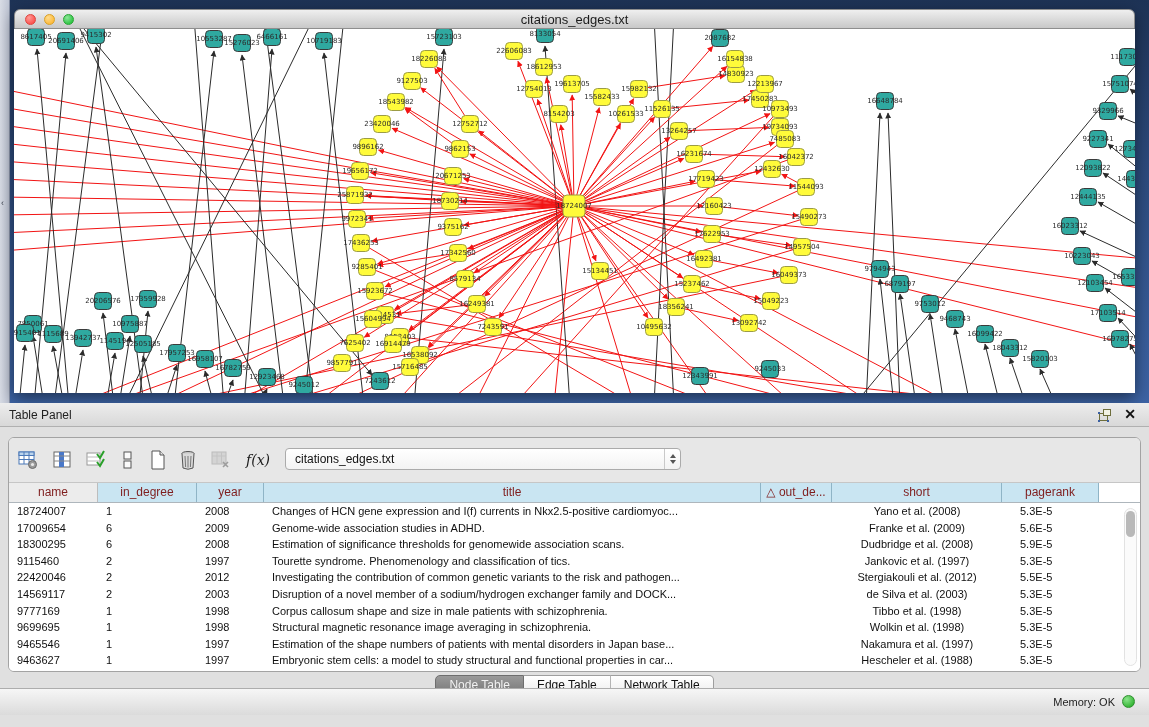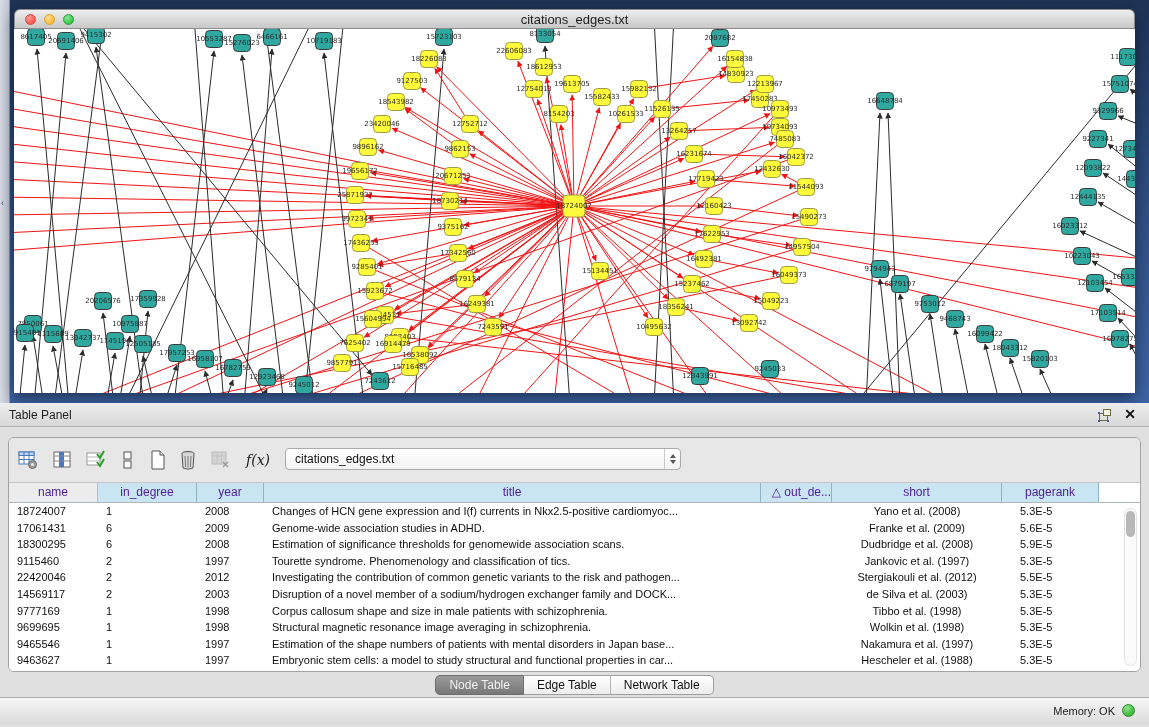--- a/index.html
+++ b/index.html
@@ -44,42 +44,42 @@
     background:linear-gradient(#FFFFFF,#F3F3F3);border:1px solid #ABABAB;border-radius:4px;
     font-size:12px;line-height:20px;padding-left:9px;color:#111;}
   .stepper{position:absolute;right:0;top:0;width:16px;height:20px;border-left:1px solid #C9C9C9;
     display:flex;flex-direction:column;align-items:center;justify-content:center;}
   .t-up{width:0;height:0;border-left:3px solid transparent;border-right:3px solid transparent;border-bottom:4px solid #555;margin-bottom:2px;}
   .t-dn{width:0;height:0;border-left:3px solid transparent;border-right:3px solid transparent;border-top:4px solid #555;}
 
   .tbl{position:absolute;top:44px;left:0;right:0;bottom:0;background:#FFF;}
   .thead{display:flex;height:21px;background:#FFF;border-bottom:1px solid #AEB6BC;border-top:1px solid #C6C6C6;}
   .th{background:#C9E5F2;border-right:1px solid #8FB4C6;font-size:12px;text-align:center;
-      line-height:19px;color:#4c1d95;white-space:nowrap;overflow:hidden;}
+      line-height:19px;color:#7f1d1d;white-space:nowrap;overflow:hidden;}
   .th.c0{background:#ECECEC;border-right:1px solid #BDBDBD;}
   .c0{width:89px;} .c1{width:99px;} .c2{width:67px;} .c3{width:497px;}
-  .c4{width:71px;text-align:right;} .c5{width:170px;} .c6{width:97px;}
+  .c4{width:71px;} .c5{width:170px;} .c6{width:97px;}
   .tr{display:flex;height:16.6px;font-size:11px;line-height:16.6px;color:#101010;}
   .td{padding-left:8px;white-space:nowrap;overflow:hidden;}
   .td.c5{text-align:center;padding-left:0;}
   .td.c6{padding-left:18px;}
   .td.c4{padding-left:6px;margin-top:20px;}
   .vscroll{position:absolute;right:3px;top:26px;width:13px;bottom:5px;background:#FBFBFB;
     border:1px solid #E2E2E2;border-radius:7px;}
   .vthumb{position:absolute;top:2px;left:1px;width:9px;height:26px;background:#B9B9B9;border-radius:6px;}
 
   .tabs{position:absolute;left:0;right:0;top:272px;display:flex;justify-content:center;text-align:center;}
   .seg{height:20px;line-height:18px;font-size:12px;padding:0 13px;color:#111;
     background:linear-gradient(#FFFFFF,#EDEDED);border-top:1px solid #9E9E9E;
     border-bottom:1px solid #9E9E9E;border-right:1px solid #B4B4B4;}
   .seg:first-child{border-left:1px solid #9E9E9E;border-radius:5px 0 0 5px;}
   .seg:last-child{border-radius:0 5px 5px 0;border-right:1px solid #9E9E9E;}
   .seg.active{background:linear-gradient(#9A9A9A,#787878);color:#F2F2F2;border-color:#6E6E6E;}
 
-  .statusbar{position:absolute;bottom:3px;left:0;right:0;height:27px;
+  .statusbar{position:absolute;bottom:12px;left:0;right:0;height:27px;
     background:linear-gradient(#F6F6F6,#DBDBDB);border-top:1px solid #ADADAD;}
   .status-right{position:absolute;right:14px;top:6px;display:flex;align-items:center;font-size:11px;color:#222;}
   .mem-dot{width:13px;height:13px;border-radius:50%;margin-left:7px;
     background:radial-gradient(circle at 35% 30%,#8CE58C,#35B535 75%);border:1px solid #2E8F2E;}
 </style>
 </head>
 <body>
 
 <div class="desktop">
   <div class="left-strip">
@@ -597,21 +597,21 @@
           <div class="tr">
             <div class="td c0">18724007</div>
             <div class="td c1">1</div>
             <div class="td c2">2008</div>
             <div class="td c3">Changes of HCN gene expression and I(f) currents in Nkx2.5-positive cardiomyoc...</div>
             <div class="td c4">49</div>
             <div class="td c5">Yano et al. (2008)</div>
             <div class="td c6">5.3E-5</div>
           </div>
           <div class="tr">
-            <div class="td c0">17061431</div>
+            <div class="td c0">17009654</div>
             <div class="td c1">6</div>
             <div class="td c2">2009</div>
             <div class="td c3">Genome-wide association studies in ADHD.</div>
             <div class="td c4">0</div>
             <div class="td c5">Franke et al. (2009)</div>
             <div class="td c6">5.6E-5</div>
           </div>
           <div class="tr">
             <div class="td c0">18300295</div>
             <div class="td c1">6</div>

